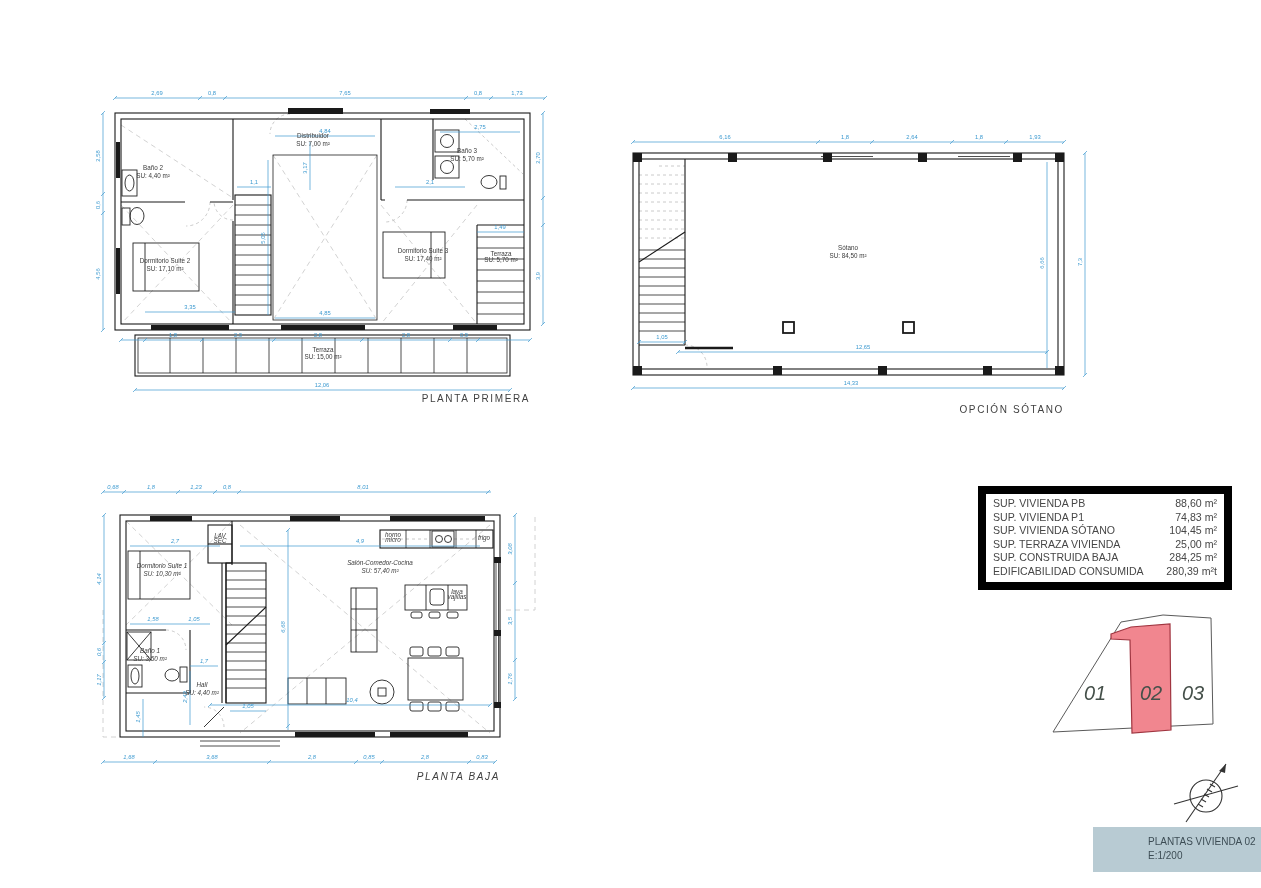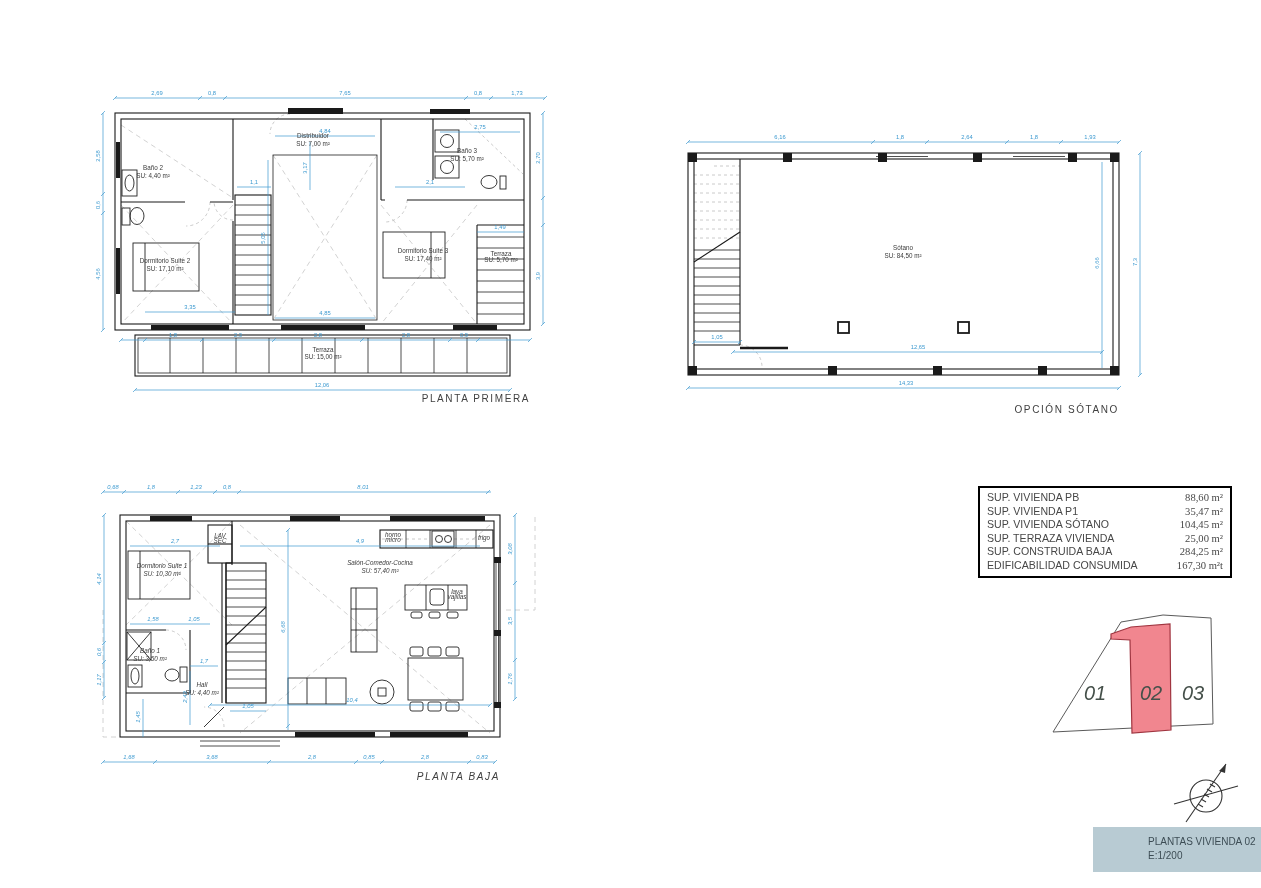--- a/index.html
+++ b/index.html
@@ -15,24 +15,24 @@
   .dim-text{font-size:5.8px;fill:var(--c-dimension);text-anchor:middle;}
   .room-text{font-size:6.3px;fill:var(--c-label);text-anchor:middle;}
   .plan-title{font-size:10px;letter-spacing:1.6px;fill:#3f3f3f;text-anchor:end;}
   .walls{stroke:var(--c-wall);fill:none;stroke-width:1.1px;}
   .walls-thin{stroke:#222;fill:none;stroke-width:0.8px;}
   .furn{stroke:#222;fill:none;stroke-width:0.9px;}
   .dims{stroke:var(--c-dimension);fill:none;stroke-width:0.7px;}
   .ghost{stroke:#c6c6c6;fill:none;stroke-width:0.8px;stroke-dasharray:5 4;}
   .ghost2{stroke:#bdbdbd;fill:none;stroke-width:0.8px;stroke-dasharray:3 3;}
   .blackfill{fill:var(--c-wall);stroke:none;}
-  .areas-table{width:254px;border:2px solid #000000;background:#fff;padding:3px 0;box-sizing:border-box;}
+  .areas-table{width:254px;border:8px solid #000000;background:#fff;padding:3px 0;box-sizing:border-box;}
   .areas-table .tr{display:flex;padding:0 7px;font-size:10.6px;line-height:13.6px;color:#474747;}
   .areas-table .lbl{flex:1;}
-  .areas-table .val{text-align:right;white-space:nowrap;font-family:Liberation Serif, serif;}
+  .areas-table .val{text-align:right;white-space:nowrap;}
   .plot-label{font-size:20px;fill:#45504a;text-anchor:middle;}
   .unit02{fill:var(--c-highlight-fill);stroke:var(--c-highlight-stroke);stroke-width:1.2px;}
   .plotline{stroke:#5a5a5a;fill:#ffffff;stroke-width:1px;}
   .compass-line{stroke:#333;fill:none;stroke-width:1.1px;}
   .title-block{background:var(--c-titleblock-bg);color:var(--c-titleblock-text);
                font-size:10px;line-height:14px;}
   .title-block .inner{padding:8px 0 0 55px;}
 </style>
 </head>
 <body>
@@ -138,21 +138,21 @@
         <text x="382" y="73" class="room-text"><tspan x="382">Baño 3</tspan><tspan x="382" dy="7.9">SU: 5,70 m²</tspan></text>
         <text x="80" y="183" class="room-text"><tspan x="80">Dormitorio Suite 2</tspan><tspan x="80" dy="7.9">SU: 17,10 m²</tspan></text>
         <text x="338" y="173" class="room-text"><tspan x="338">Dormitorio Suite 3</tspan><tspan x="338" dy="7.9">SU: 17,40 m²</tspan></text>
         <text x="416" y="176" class="room-text" font-size="4.8"><tspan x="416">Terraza</tspan><tspan x="416" dy="6.4">SU: 5,70 m²</tspan></text>
         <text x="238" y="272" class="room-text" font-size="5.5"><tspan x="238">Terraza</tspan><tspan x="238" dy="7.1">SU: 15,00 m²</tspan></text>
       </g>
   <text class="plan-title" x="445" y="322">PLANTA PRIMERA</text>
 </svg>
 </div>
 
-<div class="abs" style="left:678px;top:130px;width:480px;height:290px;">
+<div class="abs" style="left:623px;top:130px;width:480px;height:290px;">
 <svg width="480" height="290" viewBox="0 0 480 290">
   <g class="ghost2">
     <path d="M62,215 A22,22 0 0 1 84,237"></path>
     <path d="M36,36 H62 M16,45 H62 M16,54 H62 M16,63 H62 M16,72 H62 M16,81 H62 M16,90 H62 M16,99 H62 M16,108 H62"></path>
   </g>
   <g class="walls">
     <rect x="10" y="23" width="431" height="222"></rect>
     <rect x="16" y="29" width="419" height="210"></rect>
     <path d="M62,29 V215 M16,215 H62"></path>
     <path class="walls-thin" d="M16,120 H62 M16,129 H62 M16,138 H62 M16,147 H62 M16,156 H62 M16,165 H62 M16,174 H62 M16,183 H62 M16,192 H62 M16,201 H62"></path>
@@ -323,37 +323,37 @@
 </svg>
 </div>
 
 <div class="abs areas-table" style="left:978px;top:486px;">
     <div class="tr">
       <span class="lbl">SUP. VIVIENDA PB</span>
       <span class="val">88,60 m²</span>
     </div>
     <div class="tr">
       <span class="lbl">SUP. VIVIENDA P1</span>
-      <span class="val">35,47 m²</span>
+      <span class="val">74,83 m²</span>
     </div>
     <div class="tr">
       <span class="lbl">SUP. VIVIENDA SÓTANO</span>
       <span class="val">104,45 m²</span>
     </div>
     <div class="tr">
       <span class="lbl">SUP. TERRAZA VIVIENDA</span>
       <span class="val">25,00 m²</span>
     </div>
     <div class="tr">
       <span class="lbl">SUP. CONSTRUIDA BAJA</span>
       <span class="val">284,25 m²</span>
     </div>
     <div class="tr">
       <span class="lbl">EDIFICABILIDAD CONSUMIDA</span>
-      <span class="val">167,30 m²t</span>
+      <span class="val">280,39 m²t</span>
     </div>
   </div>
 
 <div class="abs" style="left:1043px;top:612px;width:178px;height:128px;font-style:italic;">
 <svg width="178" height="128" viewBox="0 0 178 128">
   <polygon class="plotline" points="78,10 120,3 168,6 170,112 10,120"></polygon>
   <polygon class="unit02" points="68,22 88,15 127,12 128,118 89,121 87,28 68,27"></polygon>
   <text class="plot-label" x="52" y="88">01</text>
   <text class="plot-label" x="108" y="88">02</text>
   <text class="plot-label" x="150" y="88">03</text>

